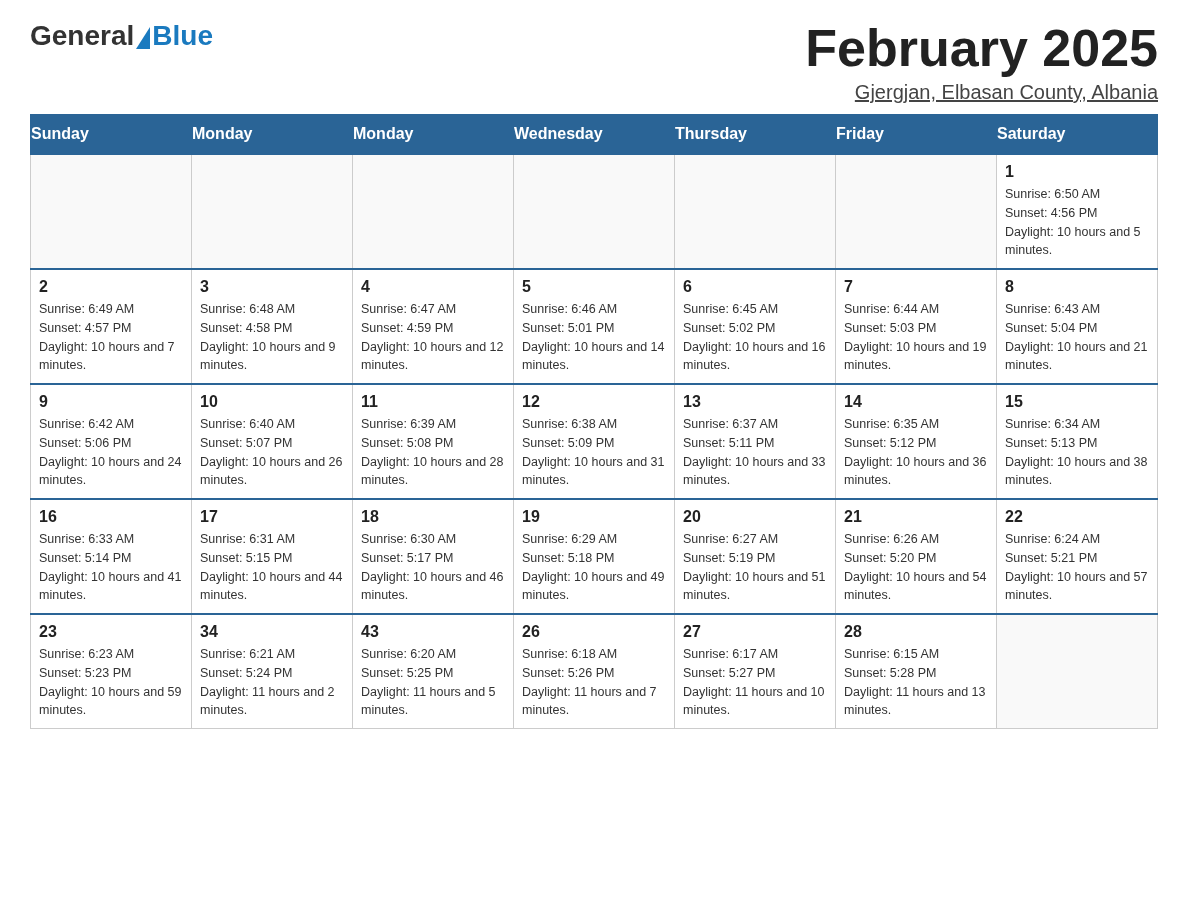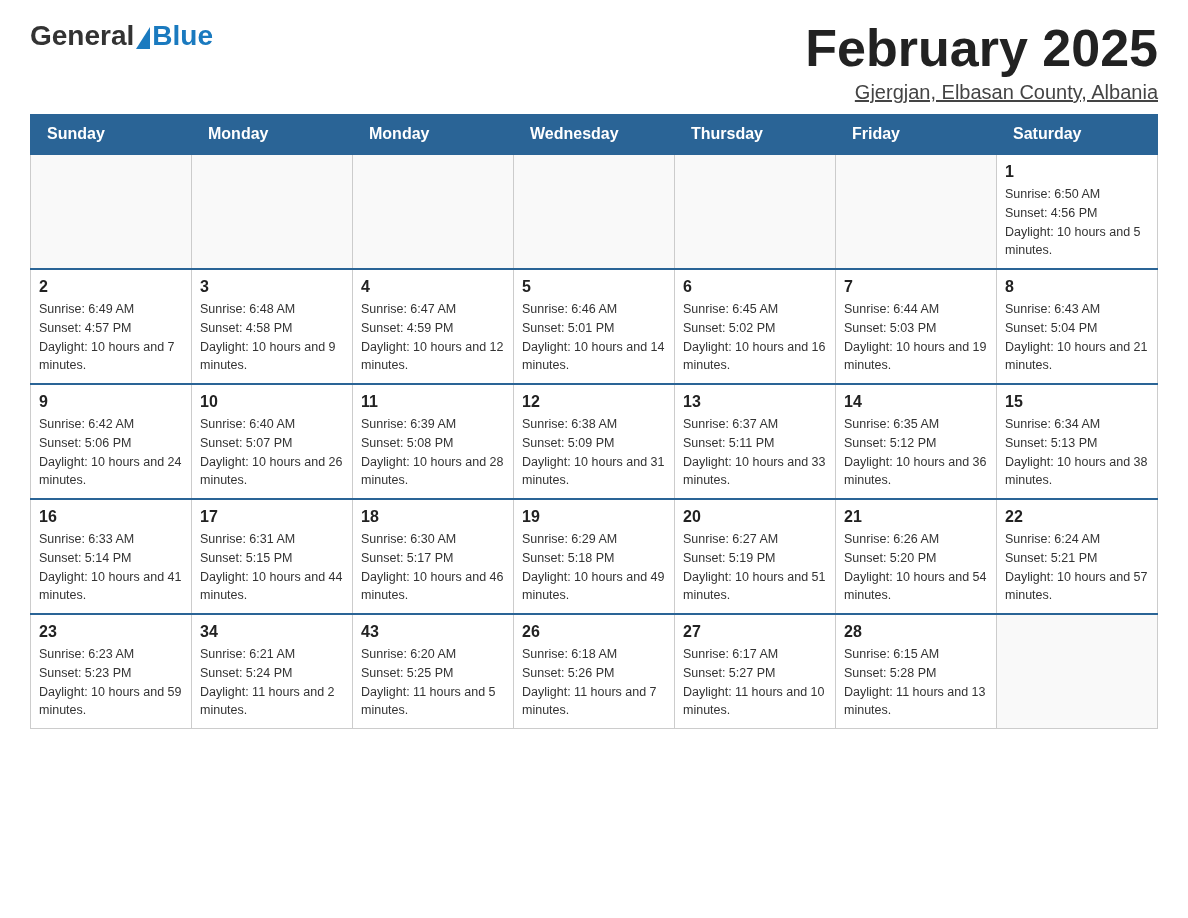--- a/index.html
+++ b/index.html
@@ -68,21 +68,21 @@
       text-decoration: underline;
     }
     .calendar {
       width: 100%;
       border-collapse: collapse;
       margin-top: 10px;
     }
     .calendar th {
       background-color: #2a6496;
       color: #fff;
-      padding: 10px 16px;
+      padding: 10px 0;
       text-align: left;
       font-size: 16px;
       font-weight: bold;
       border: 1px solid #2a6496;
     }
     .calendar td {
       vertical-align: top;
       border: 1px solid #ccc;
       padding: 8px;
       width: 14.28%;

